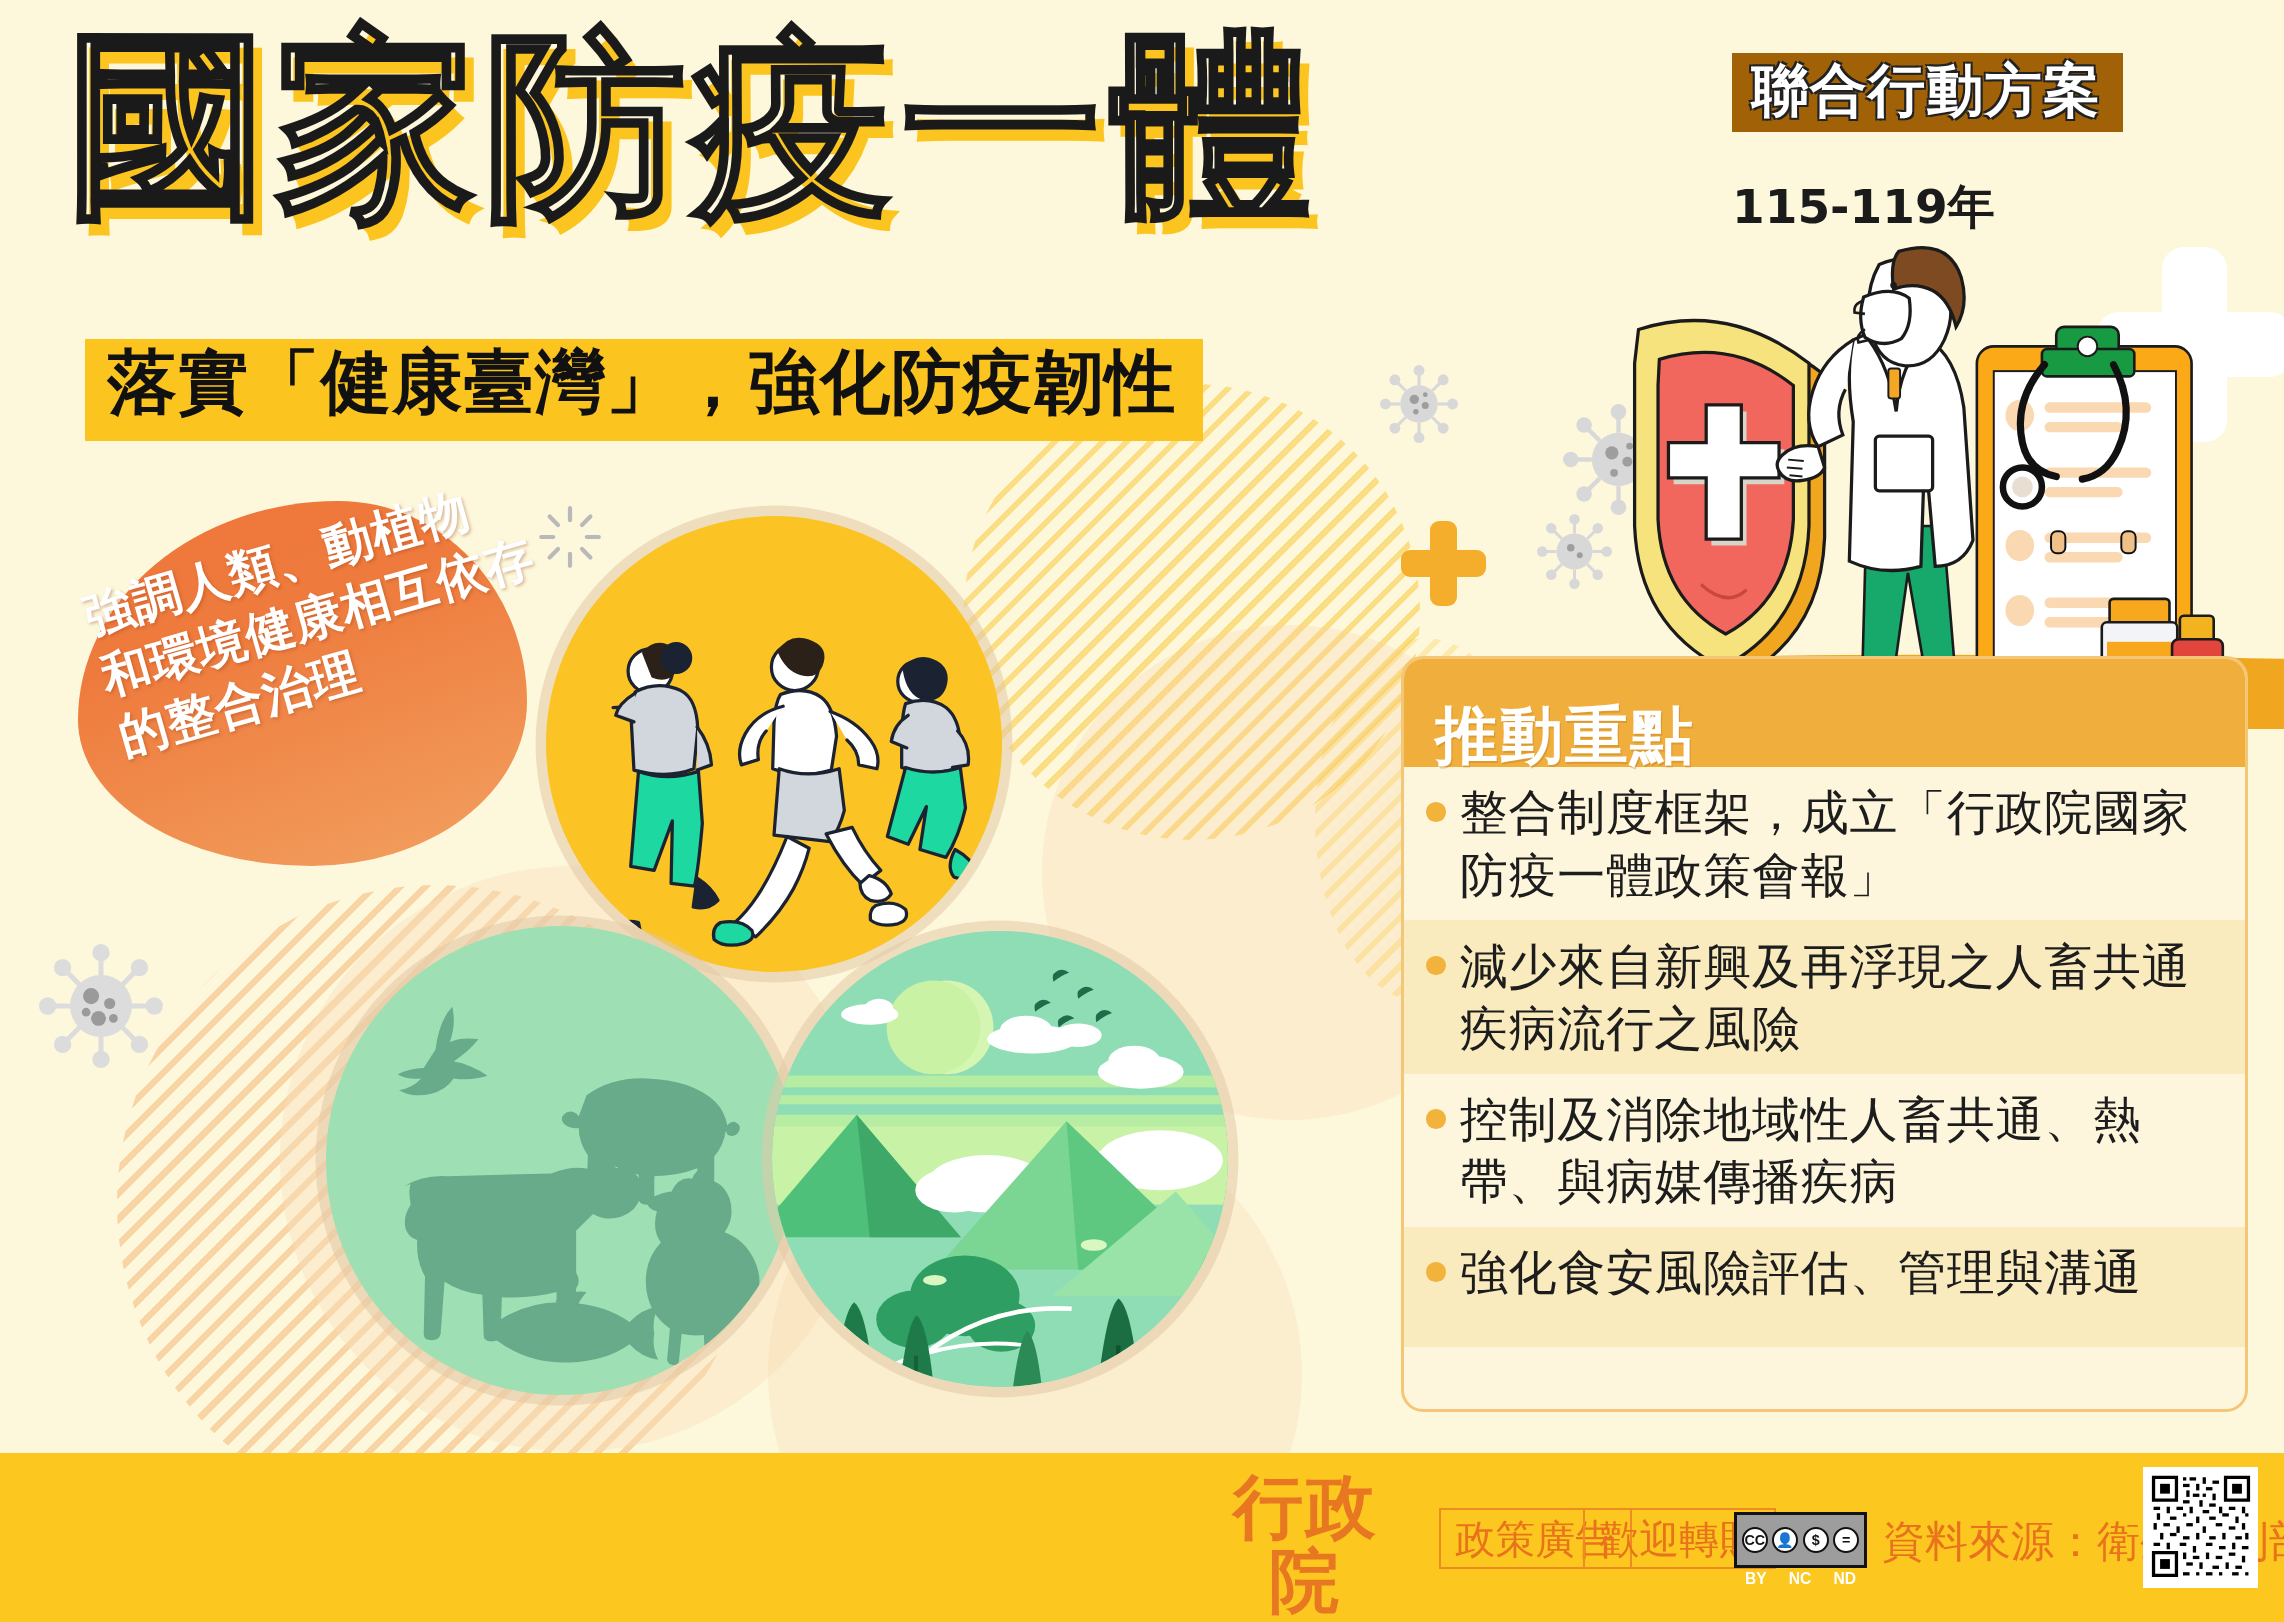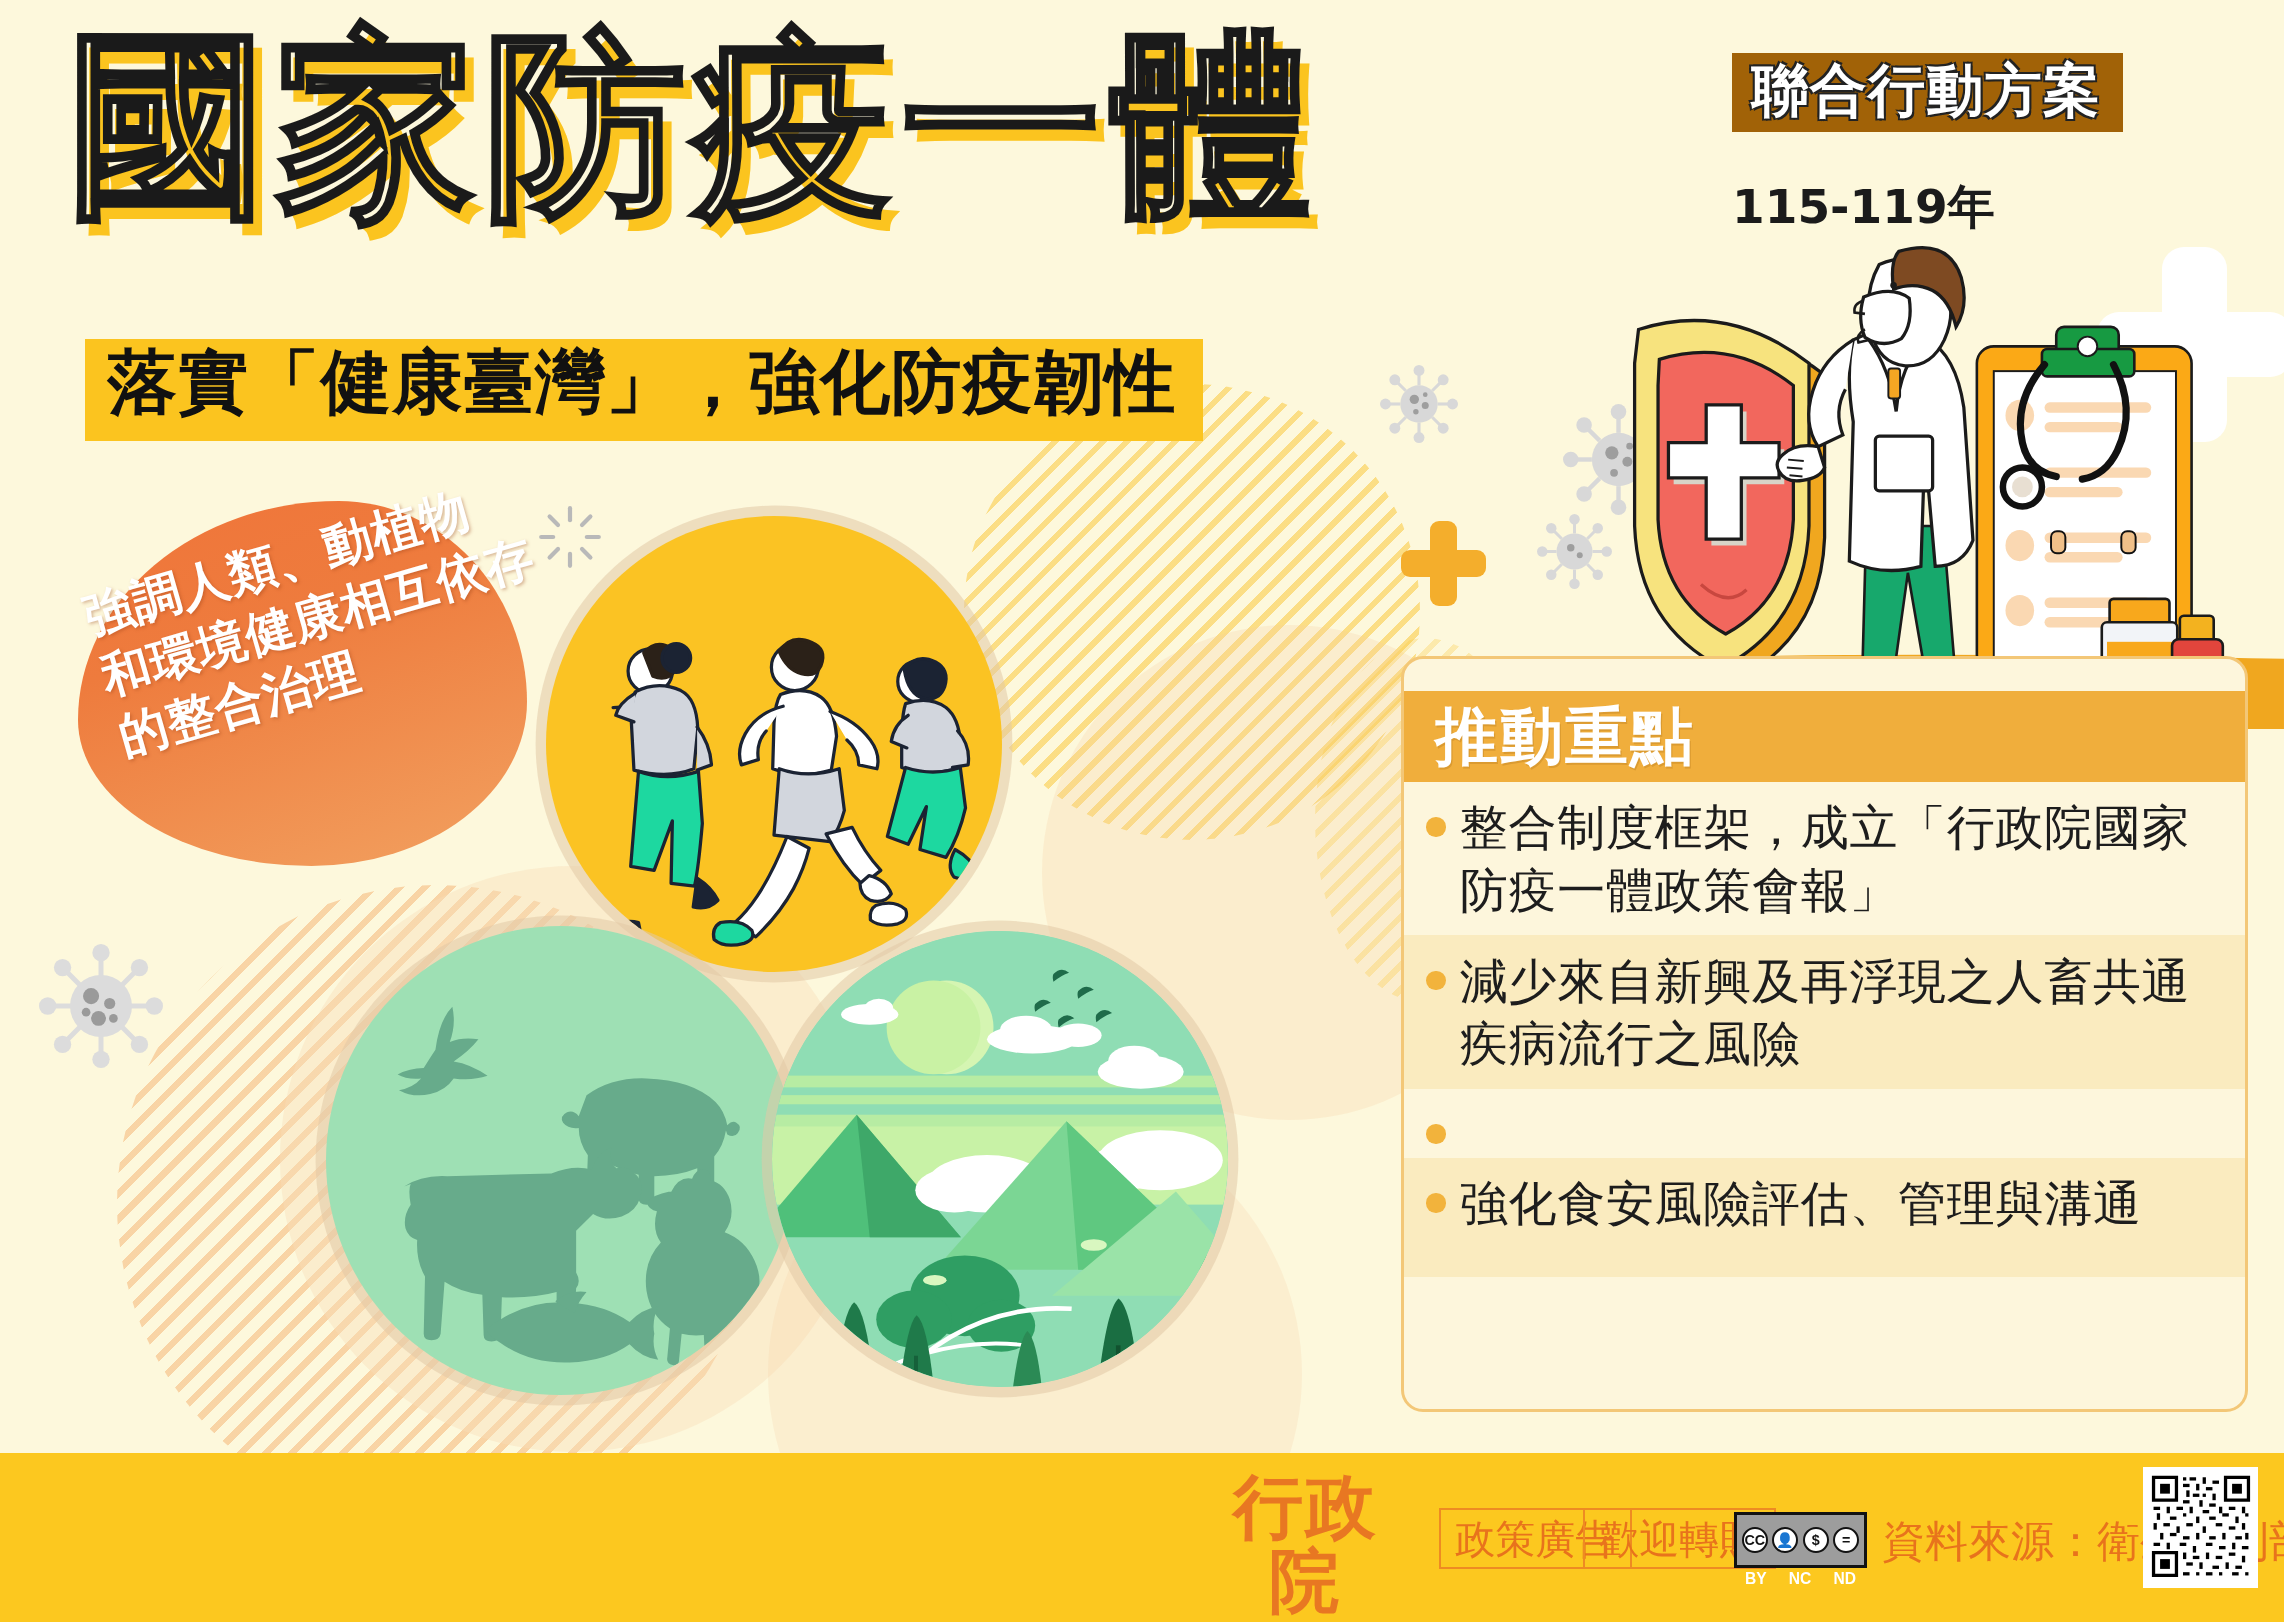--- a/index.html
+++ b/index.html
@@ -109,22 +109,22 @@
   
   #illus{position:absolute;left:1550px;top:241px;width:734px;height:488px;z-index:5;}
 
   
   #panel{
     position:absolute;left:1401px;top:656px;width:841px;height:750px;
     background:#FDF6DC;border:3.3px solid #F3C777;border-radius:22px;
     overflow:hidden;z-index:7;
   }
   #panel-head{
-    height:91px;background:#F0AE3C;display:flex;align-items:center;
-    padding-left:31px;box-sizing:border-box;margin-top:32px;
+    height:108px;background:#F0AE3C;display:flex;align-items:flex-end;
+    padding-left:31px;box-sizing:border-box;
   }
   #panel-head span{
     font-family:"DejaVu Sans","Liberation Sans",sans-serif;
     font-weight:700;font-size:63px;color:#ffffff;letter-spacing:2px;line-height:1;
     text-shadow:1.3px 2px 0 rgba(180,120,30,.35);
   }
   .bullet-row{display:flex;align-items:flex-start;padding:14.3px 30px 14.3px 22px;box-sizing:border-box;}
   .bullet-row.alt{background:#FAEBBF;}
   .dot{flex:0 0 auto;width:19.5px;height:19.5px;border-radius:50%;background:#F2B33C;
        margin-top:21px;margin-right:14.3px;}
@@ -589,20 +589,21 @@
     <div class="bullet-row">
       <div class="dot"></div>
       <div class="btext">整合制度框架，成立「行政院國家防疫一體政策會報」</div>
     </div>
     <div class="bullet-row alt">
       <div class="dot"></div>
       <div class="btext">減少來自新興及再浮現之人畜共通疾病流行之風險</div>
     </div>
     <div class="bullet-row">
       <div class="dot"></div>
+      <div class="btext">控制及消除地域性人畜共通、熱帶、與病媒傳播疾病</div>
     </div>
     <div class="bullet-row alt">
       <div class="dot"></div>
       <div class="btext">強化食安風險評估、管理與溝通</div>
     </div>
     <div class="bullet-row alt">
       
       
     </div>
   </div>

